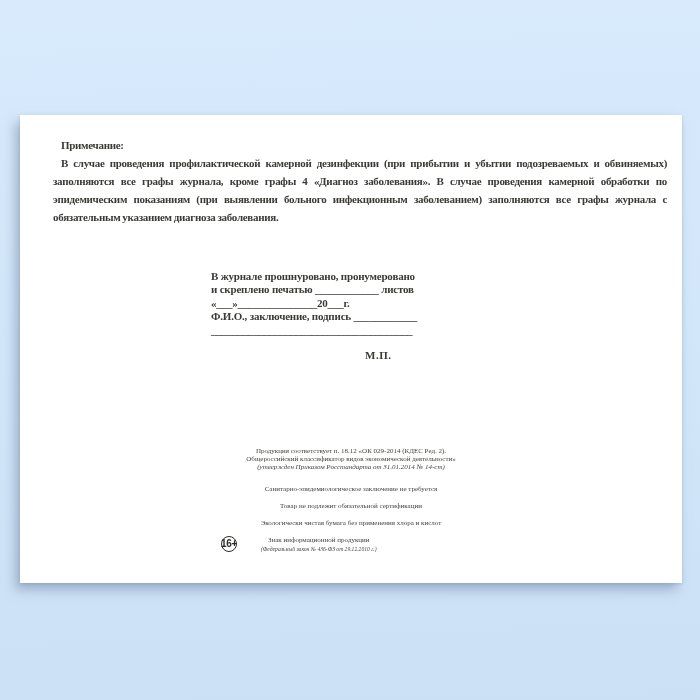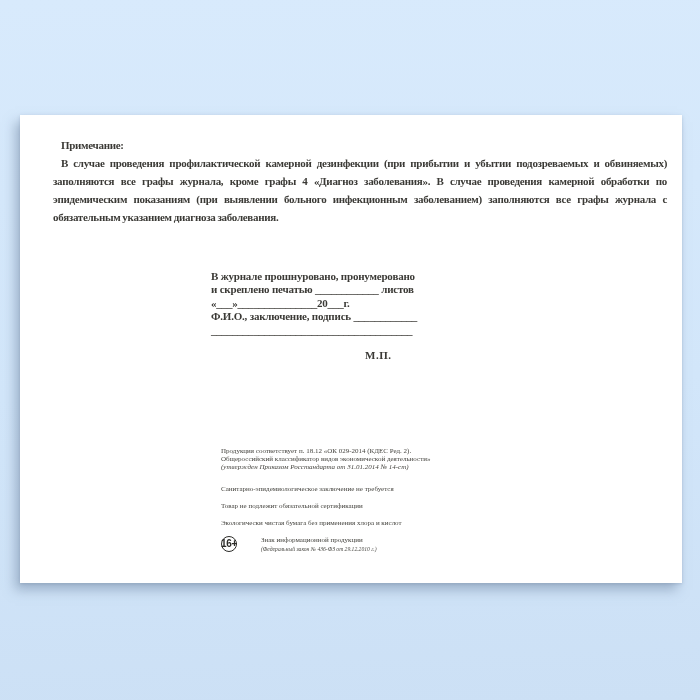--- a/index.html
+++ b/index.html
@@ -34,20 +34,21 @@
     position:absolute;left:191px;top:155px;
     font-size:11px;line-height:13.4px;font-weight:700;color:var(--ink);
     white-space:nowrap;letter-spacing:-0.2px;
   }
   .stamp{margin-top:12px;margin-left:154px;letter-spacing:0.5px;}
   
   .footer{
     position:absolute;left:201px;top:332px;width:260px;
     font-size:7px;line-height:8px;font-weight:400;color:var(--ink-light);
     letter-spacing:0;
+    text-align:center;
   }
   .f-block{margin-bottom:14px;}
   .f-line{margin-bottom:9px;}
   .f-line:last-of-type{margin-bottom:0;}
   .ital{font-style:italic;}
   .age-row{margin-top:4px;display:flex;align-items:center;}
   .badge{
     width:16px;height:16px;border:1.6px solid #2b2b28;border-radius:50%;
     display:flex;align-items:center;justify-content:center;
     font-size:10px;font-weight:700;color:#2b2b28;flex:0 0 auto;

